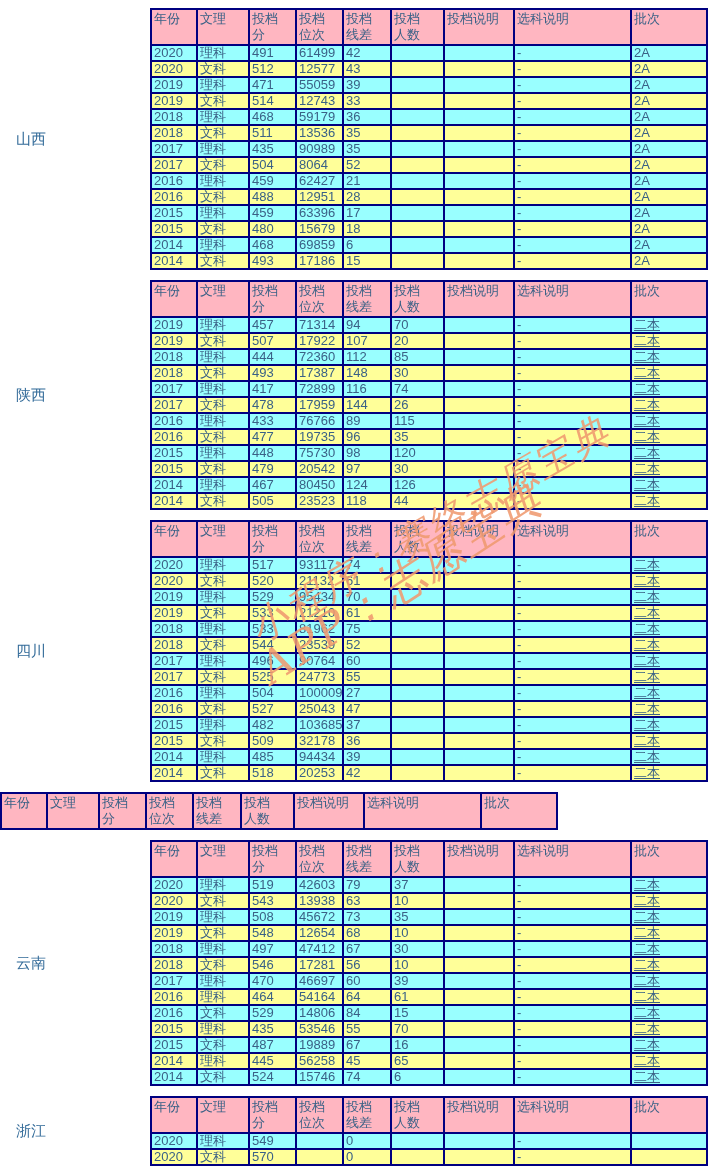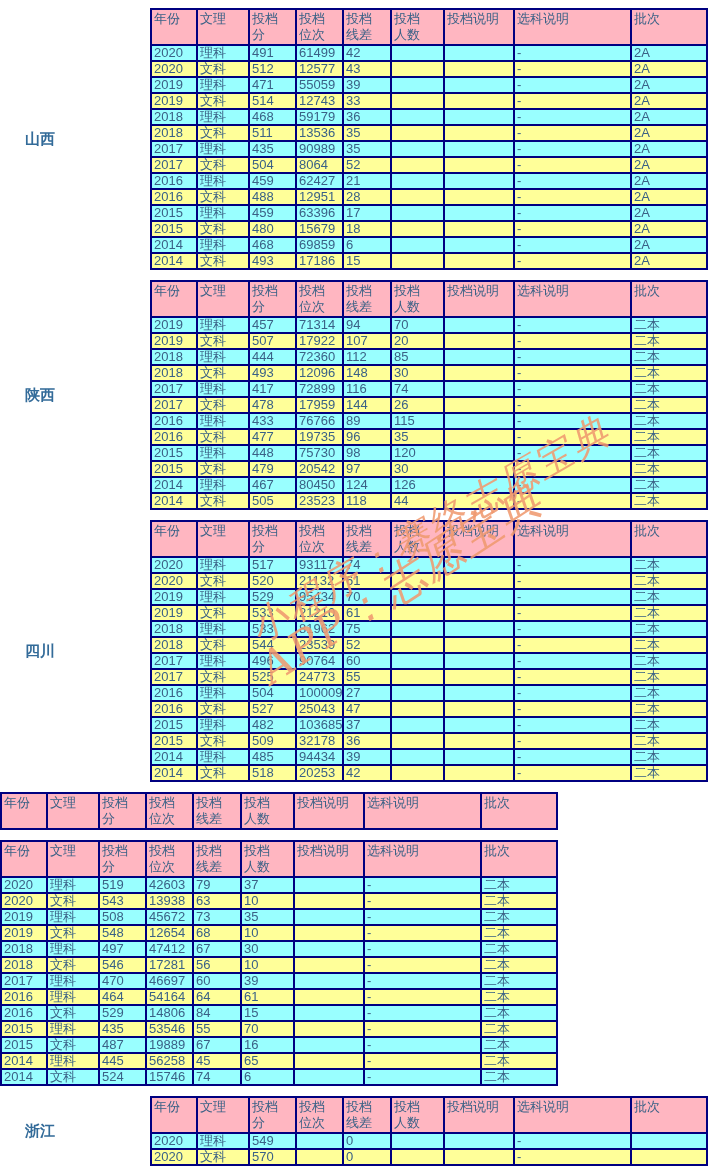--- a/index.html
+++ b/index.html
@@ -18,22 +18,22 @@
     width:710px;height:1166px;
     background:var(--page);
     font-family:"Liberation Sans",sans-serif;
     position:relative;overflow:hidden;
   }
   #groups{padding-top:8px;}
   .group{display:flex;margin-bottom:10px;}
   .plabel{
     width:150px;flex:0 0 150px;
     display:flex;align-items:center;
-    padding-left:25px;
-    color:var(--label);font-size:15px;font-weight:bold;
+    padding-left:16px;
+    color:var(--label);font-size:15px;
   }
   table.datatable{
     border-collapse:collapse;table-layout:fixed;
     width:556px;flex:0 0 556px;
   }
   col.c0{width:46px}col.c1{width:52px}col.c2{width:47px}
   col.c3{width:47px}col.c4{width:48px}col.c5{width:53px}
   col.c6{width:70px}col.c7{width:117px}col.c8{width:76px}
   th{
     background:var(--pink);
@@ -46,21 +46,21 @@
   td{
     border:2px solid var(--border);
     padding:0 0 0 2px;
     font-size:13px;line-height:14px;height:14px;
     color:var(--text);
     white-space:nowrap;overflow:hidden;
     vertical-align:middle;
   }
   tr.even td{background:var(--cyan);}
   tr.odd td{background:var(--yellow);}
-  .link{cursor:pointer;}
+  .link{text-decoration:underline;cursor:pointer;}
   .watermark{
     position:absolute;
     color:var(--wm);opacity:.88;
     transform-origin:left top;
     pointer-events:none;z-index:5;
     white-space:nowrap;
     font-family:"DejaVu Serif",serif;
     font-style:italic;
   }
   #wm1{left:240px;top:610px;font-size:38px;transform:rotate(-30deg);letter-spacing:3px;}
@@ -313,21 +313,21 @@
             <td>112</td>
             <td>85</td>
             <td></td>
             <td>-</td>
             <td><span class="link">二本</span></td>
           </tr>
           <tr class="odd">
             <td>2018</td>
             <td>文科</td>
             <td>493</td>
-            <td>12096</td>
+            <td>17387</td>
             <td>148</td>
             <td>30</td>
             <td></td>
             <td>-</td>
             <td><span class="link">二本</span></td>
           </tr>
           <tr class="even">
             <td>2017</td>
             <td>理科</td>
             <td>417</td>
@@ -626,20 +626,21 @@
             <th>投档人数</th>
             <th>投档说明</th>
             <th>选科说明</th>
             <th>批次</th>
           </tr>
         </thead>
         <tbody></tbody>
       </table>
     </div>
     <div class="group">
+      <div class="plabel">云南</div>
       <table class="datatable">
         <colgroup>
           <col class="c0">
           <col class="c1">
           <col class="c2">
           <col class="c3">
           <col class="c4">
           <col class="c5">
           <col class="c6">
           <col class="c7">

